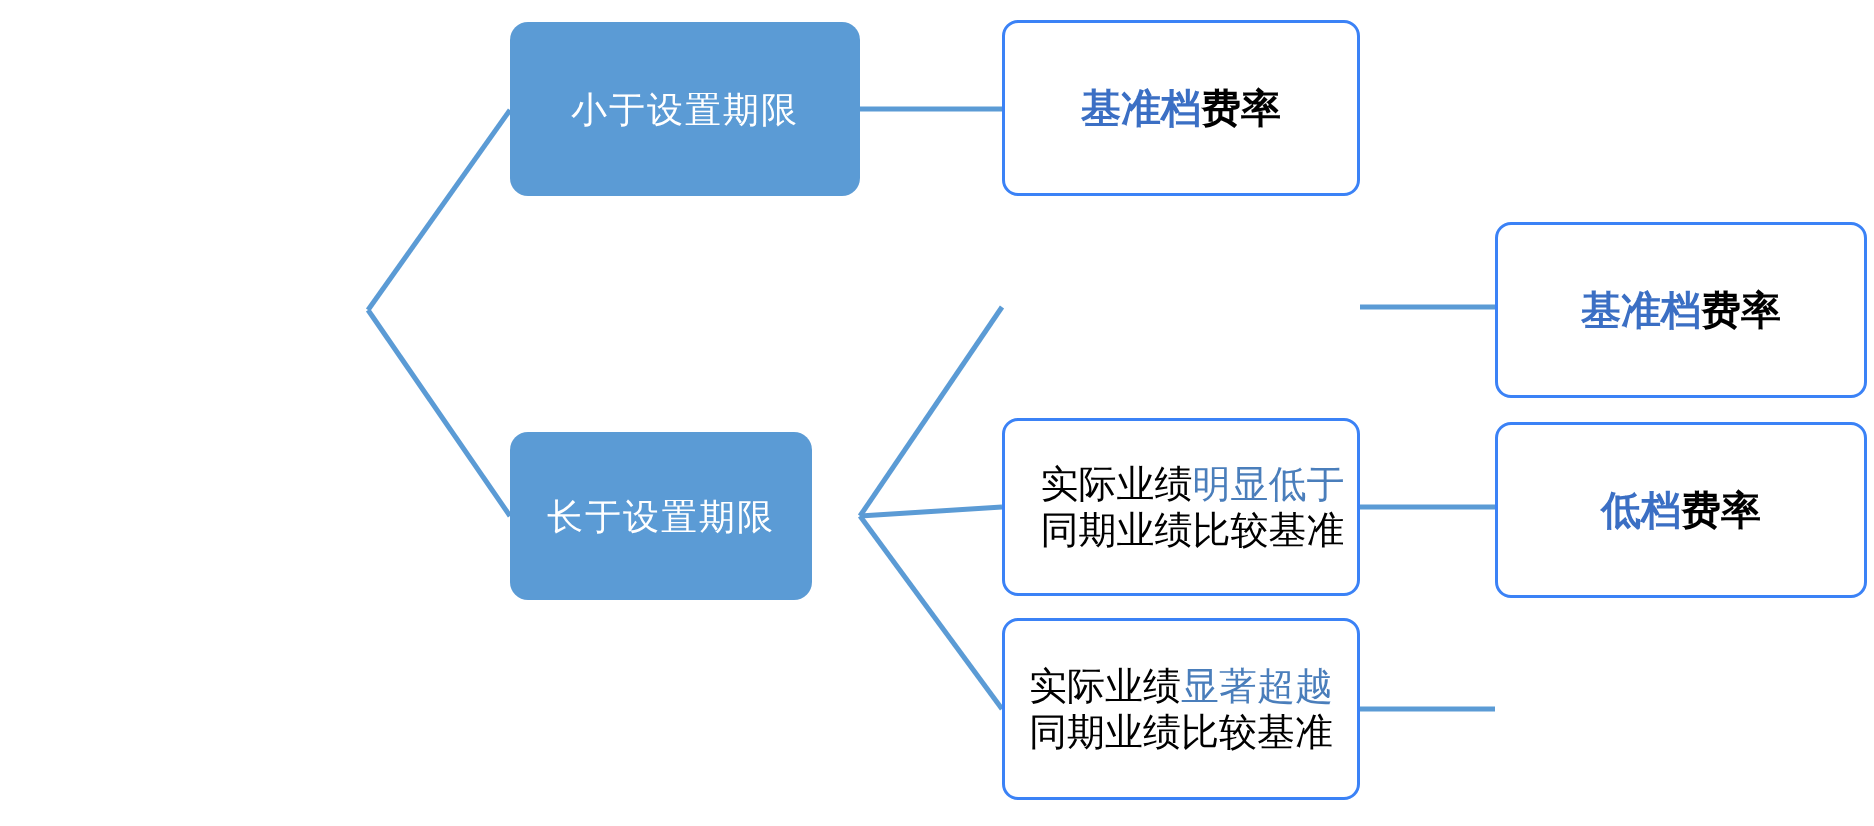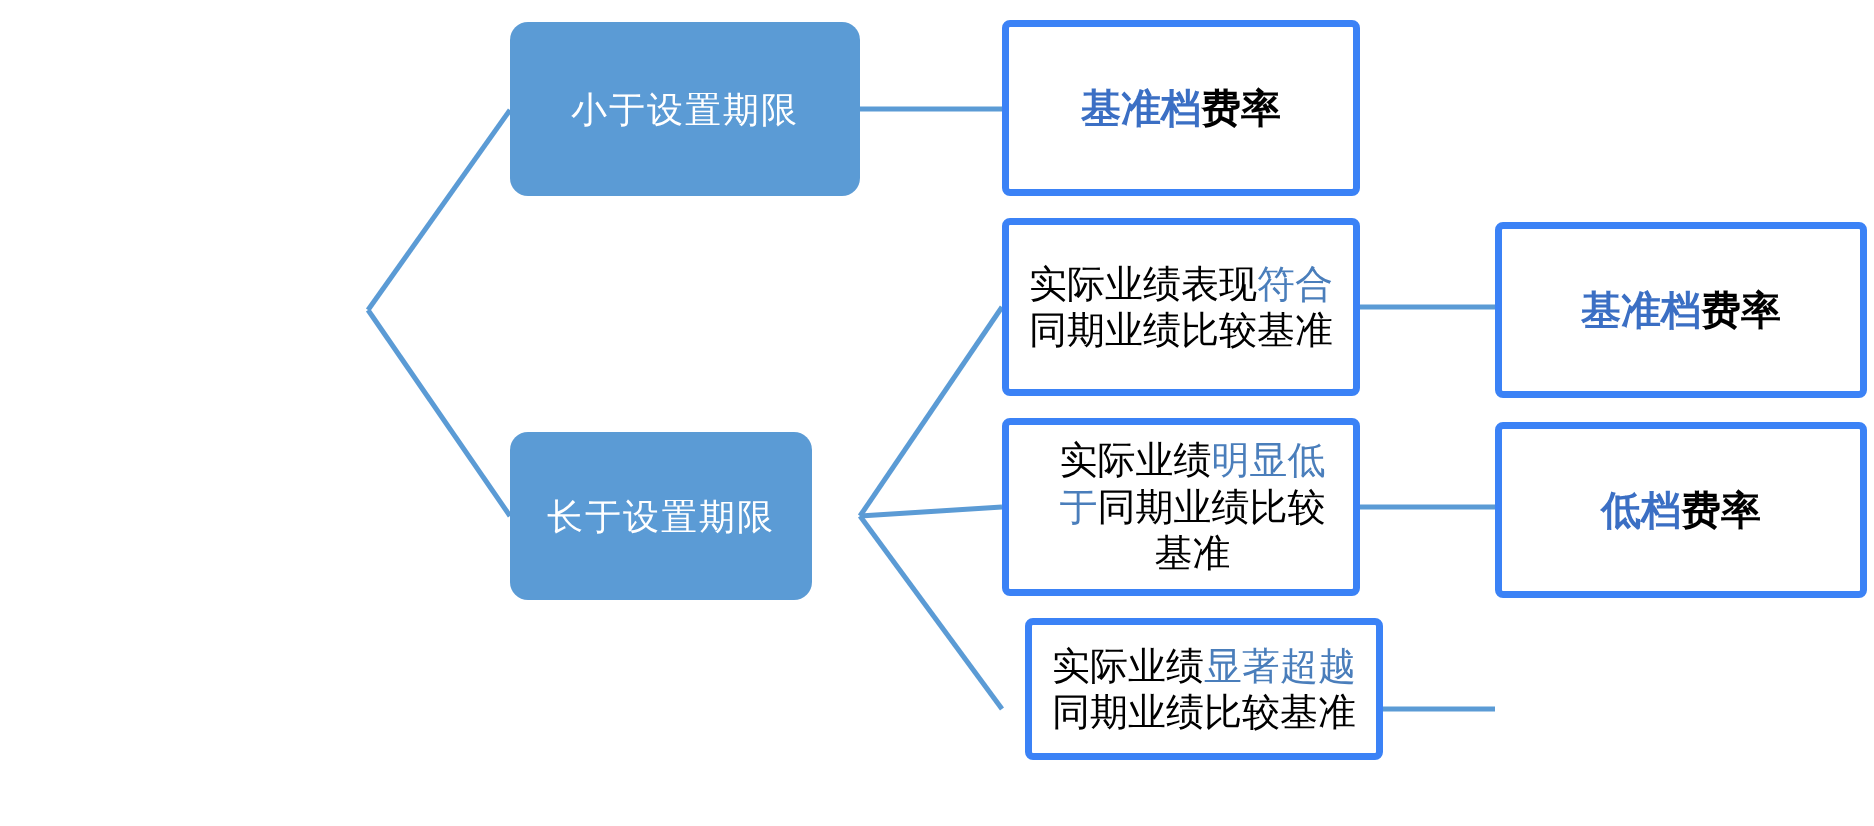--- a/index.html
+++ b/index.html
@@ -43,22 +43,22 @@
   .node.filled .node-label {
     font-size: 36px;
     font-weight: 400;
     letter-spacing: 2px;
     line-height: 1.25;
     color: #ffffff;
   }
   
   .node.outlined {
     background: #ffffff;
-    border: 7px solid #3b82f6;
-    border-radius: 8px;
+    border: 3px solid #3b82f6;
+    border-radius: 16px;
   }
   
   .fee-label {
     font-weight: bold;
     font-size: 40px;
     white-space: nowrap;
   }
   .fee-tier {
     color: #3B6FC4;
   }
@@ -118,33 +118,28 @@
   <div class="node filled" style="left:510px; top:432px; width:302px; height:168px;">
     <span class="node-label">长于设置期限</span>
   </div>
 
   <div class="node outlined" style="left:1002px; top:20px; width:358px; height:176px;">
     <span class="fee-label">
       <span class="fee-tier">基准档</span><span class="fee-suffix">费率</span>
     </span>
   </div>
 
-  <div class="node outlined" style="left:1002px; top:218px; width:358px; height:178px;">
-    <span class="cond-label">
-      <span class="cond-plain">实际业绩表现</span><span class="cond-hi">符合</span><span class="cond-plain">同期业绩比较基准</span>
-    </span>
-  </div>
 
   <div class="node outlined" style="left:1002px; top:418px; width:358px; height:178px;padding-left:23px;">
     <span class="cond-label">
       <span class="cond-plain">实际业绩</span><span class="cond-hi">明显低于</span><span class="cond-plain">同期业绩比较基准</span>
     </span>
   </div>
 
-  <div class="node outlined" style="left:1002px; top:618px; width:358px; height:142px;margin-left:23px;">
+  <div class="node outlined" style="left:1002px; top:618px; width:358px; height:182px;">
     <span class="cond-label">
       <span class="cond-plain">实际业绩</span><span class="cond-hi">显著超越</span><span class="cond-plain">同期业绩比较基准</span>
     </span>
   </div>
 
   <div class="node outlined" style="left:1495px; top:222px; width:372px; height:176px;">
     <span class="fee-label">
       <span class="fee-tier">基准档</span><span class="fee-suffix">费率</span>
     </span>
   </div>

